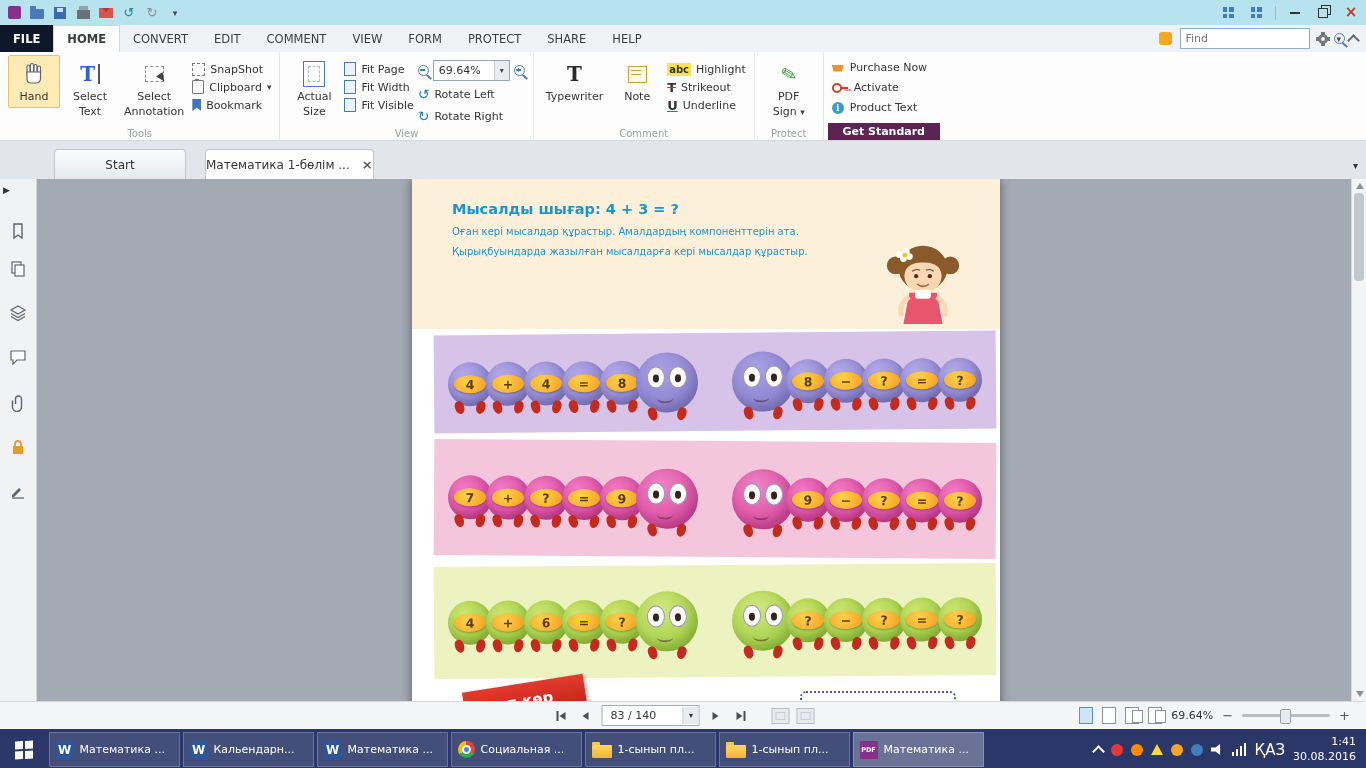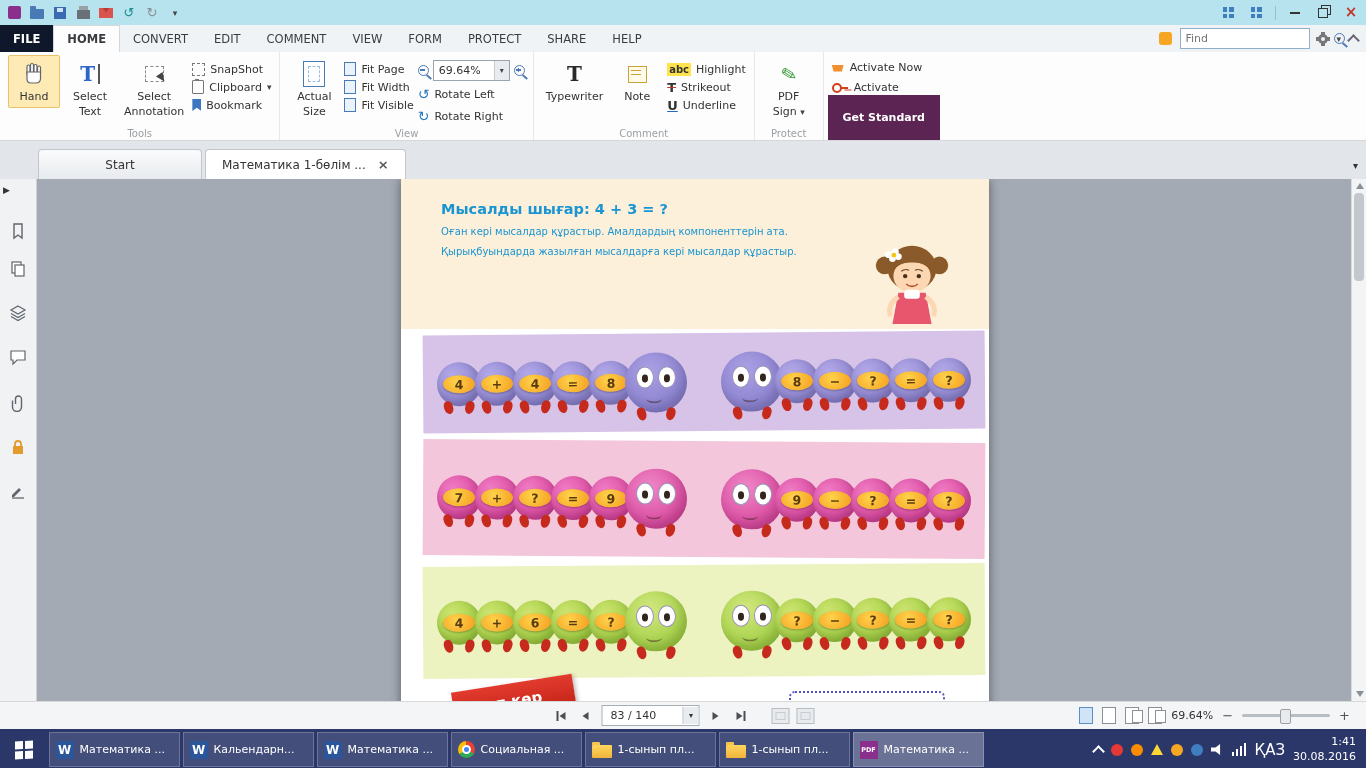--- a/index.html
+++ b/index.html
@@ -82,39 +82,39 @@
   .note-ic::before{content:"";position:absolute;left:2px;top:3px;width:10px;height:1.5px;background:#caa23a;box-shadow:0 4px 0 #caa23a;}
   .hl-abc{background:#ffe34d;color:#333;font-weight:bold;font-size:10px;padding:0 2px;line-height:1.3;}
   .strike-T{font-weight:bold;color:#333;text-decoration:line-through;text-decoration-color:#c0392b;font-size:13px;}
   .under-U{font-weight:bold;color:#333;text-decoration:underline;text-decoration-color:#2a66c8;font-size:13px;}
   .pen{color:#3a9a3a;font-size:19px;transform:rotate(-12deg);line-height:1;}
   .cart{width:12px;height:7px;background:#f09030;clip-path:polygon(0 0,100% 0,85% 100%,15% 100%);position:relative;margin-top:1px;}
   .cart::after{content:"";position:absolute;bottom:-4.5px;left:1.5px;width:3px;height:3px;border-radius:50%;background:#f09030;box-shadow:6px 0 0 #f09030;}
   .key{width:6px;height:6px;border:2px solid #d04020;border-radius:50%;position:relative;margin-right:6px;}
   .key::after{content:"";position:absolute;left:6px;top:2px;width:8px;height:2px;background:#d04020;box-shadow:4px 2px 0 -0.5px #d04020;}
   .info-c{width:12px;height:12px;border-radius:50%;background:#3a9ad0;color:#fff;font-size:9px;font-weight:bold;display:flex;align-items:center;justify-content:center;font-family:"DejaVu Serif",serif;}
-  .getstd{position:absolute;left:4px;right:4px;bottom:0;background:#5c2453;color:#fff;font-size:11px;font-weight:bold;text-align:center;padding:16px 0;}
+  .getstd{position:absolute;left:4px;right:4px;bottom:0;background:#5c2453;color:#fff;font-size:11px;font-weight:bold;text-align:center;padding:2px 0;}
   .purchcol{display:flex;flex-direction:column;gap:3px;padding-top:4px;width:104px;}
   .purchitem{display:flex;align-items:center;gap:6px;font-size:11px;height:17px;}
   .zoomarea{display:flex;flex-direction:column;gap:4px;padding-top:5px;}
   .zoomrow{display:flex;align-items:center;gap:4px;}
 
   
   .doctabs{height:38px;background:#e2e6ea;display:flex;align-items:flex-end;padding-left:38px;position:relative;flex:0 0 auto;}
-  .dtab{height:29px;display:flex;align-items:center;justify-content:center;padding:0 16px;font-size:12px;color:#333;border:1px solid #c2c6ca;border-bottom:none;border-radius:4px 4px 0 0;background:linear-gradient(#fafbfc,#e7eaee);margin-right:3px;min-width:130px;}
+  .dtab{height:29px;display:flex;align-items:center;justify-content:center;padding:0 0;font-size:12px;color:#333;border:1px solid #c2c6ca;border-bottom:none;border-radius:4px 4px 0 0;background:linear-gradient(#fafbfc,#e7eaee);margin-right:3px;min-width:130px;margin-left:16px;}
   .dtab.active{background:#fff;min-width:150px;justify-content:space-between;gap:12px;}
   .dtab .x{color:#555;font-size:13px;font-weight:bold;line-height:1;}
   .tabs-caret{position:absolute;right:8px;bottom:8px;font-size:10px;color:#333;}
 
   
   .main{height:522px;display:flex;position:relative;flex:0 0 auto;background:#a4aab3;}
   .rail{width:36px;background:#f0f2f4;border-right:1px solid #d0d3d6;position:relative;flex:0 0 auto;}
   .rail .expand{position:absolute;top:6px;left:3px;font-size:9px;color:#333;}
   .rail .ricon{position:absolute;left:8px;width:20px;height:20px;display:flex;align-items:center;justify-content:center;}
-  .docarea{flex:1;position:relative;overflow:hidden;}
+  .docarea{flex:1;position:relative;overflow:hidden;margin-left:11px;}
   .page{position:absolute;left:364px;top:0;width:588px;height:600px;background:#fff;box-shadow:0 0 10px rgba(0,0,0,.45);overflow:hidden;}
   .vscroll{width:14px;background:#f3f4f5;border-left:1px solid #d8dadc;position:relative;flex:0 0 auto;}
   .vthumb{position:absolute;left:2px;top:14px;width:10px;height:88px;background:#c3c8cf;border-radius:4px;}
   .sarrow{position:absolute;left:3.5px;width:0;height:0;border-left:4px solid transparent;border-right:4px solid transparent;}
   .sarrow.up{top:4px;border-bottom:6px solid #8a9097;}
   .sarrow.down{bottom:4px;border-top:6px solid #8a9097;}
 
   
   .band{height:150px;background:#fcf0da;position:relative;padding:22px 0 0 40px;box-sizing:border-box;}
   .pl{color:#1a95d2;font-size:10px;margin:0 0 9px;}
@@ -399,21 +399,21 @@
         <span>PDF</span>
         <span><span>Sign</span> <span class="caret-sm">▾</span></span>
       </div>
       <div class="group-label">Protect</div>
     </div>
 
     <div class="group">
       <div class="purchcol">
         <div class="purchitem">
             <span class="cart"></span>
-            <span>Activate Now</span>
+            <span>Purchase Now</span>
           </div>
         <div class="purchitem">
             <span class="key"></span>
             <span>Activate</span>
           </div>
         <div class="purchitem">
             <span class="info-c">i</span>
             <span>Product Text</span>
           </div>
       </div>

